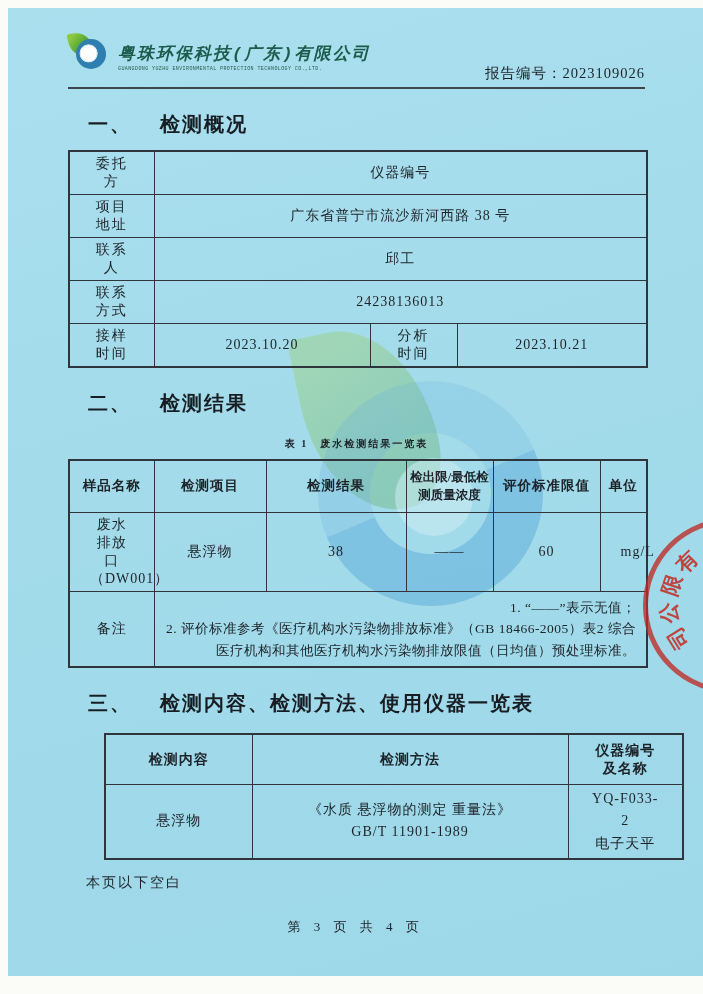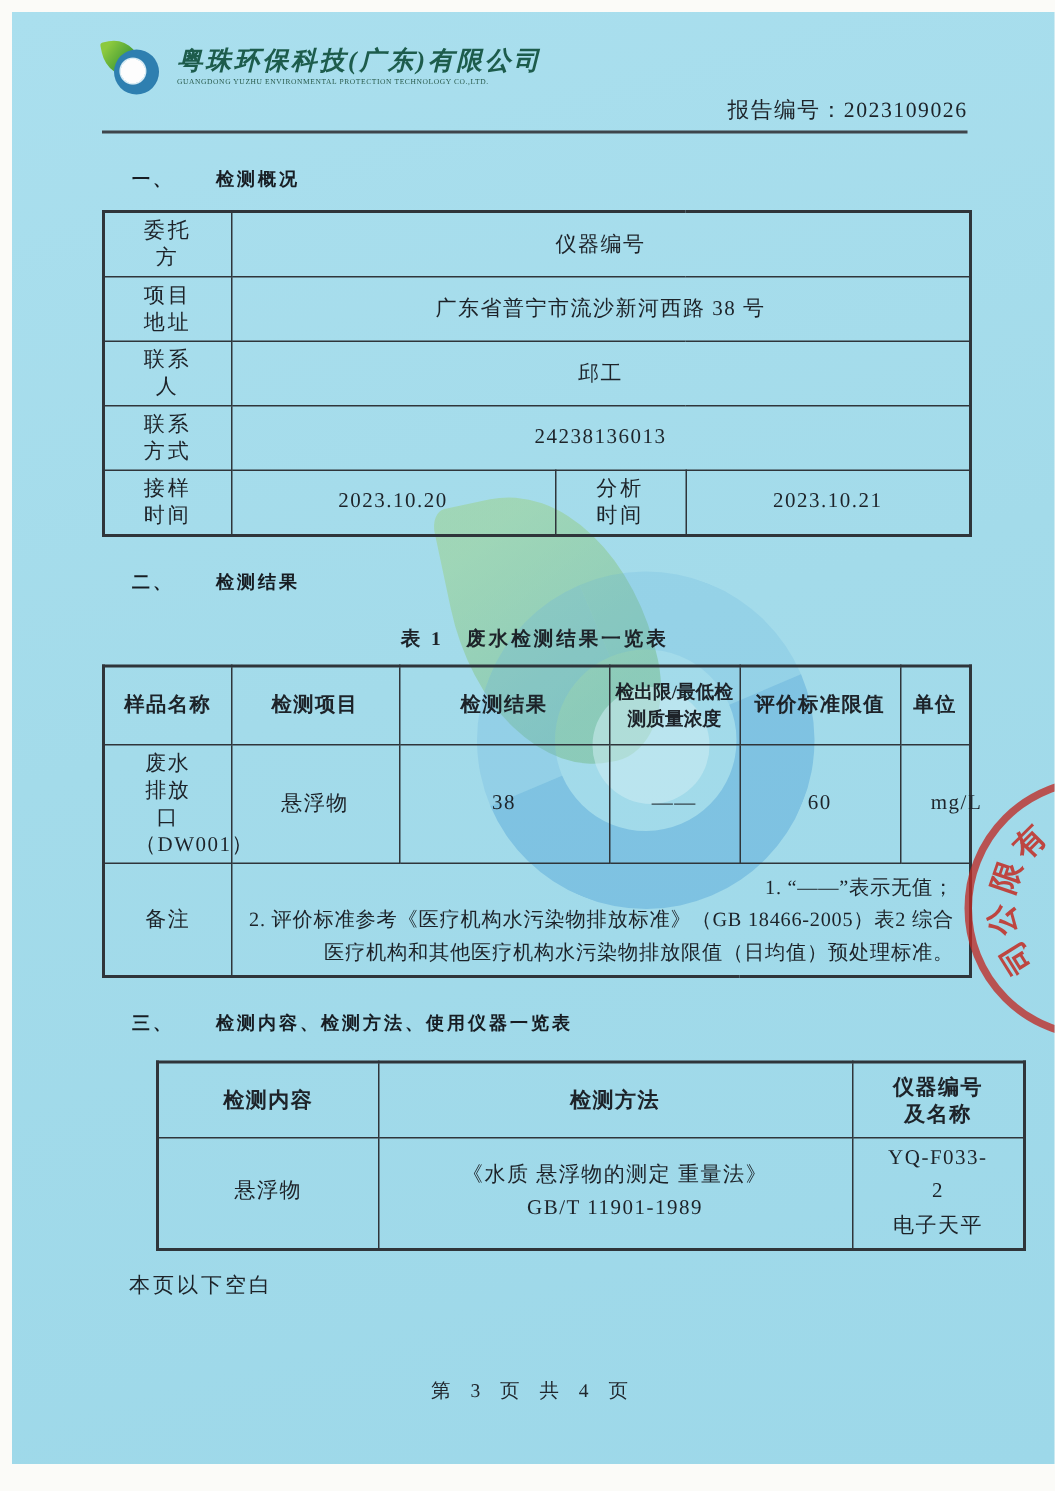--- a/index.html
+++ b/index.html
@@ -30,45 +30,45 @@
     position:absolute; left:42px; top:0; width:128px; height:188px;
     background:linear-gradient(155deg, rgba(152,206,112,0.42) 15%, rgba(96,172,92,0.34) 75%);
     border-radius:10% 90% 42% 86%;
     transform:rotate(-12deg);
   }
 
   
   .content { position:relative; z-index:2; padding:18px 58px 0 60px; }
 
   .header-block { border-bottom:2px solid #3e454b; padding-bottom:2px; }
-  .brand-row { display:flex; align-items:flex-start; gap:10px; height:46px; }
+  .brand-row { display:flex; align-items:flex-end; gap:10px; height:46px;font-family:Liberation Mono, monospace; }
   .logo { position:relative; width:40px; height:40px; flex:0 0 auto; }
   .logo-leaf { position:absolute; left:1px; top:0; width:24px; height:26px;
     background:linear-gradient(140deg,#8cc93e 15%,#2f8f33 75%);
     border-radius:10% 90% 30% 90%; transform:rotate(-12deg); }
   .logo-blue { position:absolute; left:8px; top:7px; width:30px; height:30px; border-radius:50%;
     background:radial-gradient(circle at 42% 48%, #fdfdfd 0 34%, #d9ecf4 34% 37%, #2e7fb0 40% 70%, #174f7e 100%); }
   .brand-text { padding-top:3px; }
   .company-name { font-size:17px; font-style:italic; font-weight:bold; letter-spacing:2px; color:#1d5c4c; }
   .company-name-en { font-size:5px; letter-spacing:0.4px; color:#2a5c4e; margin-top:1px; }
   .report-no { text-align:right; font-size:14.5px; letter-spacing:1px; margin-top:-8px; padding-bottom:2px; }
 
-  .section-title { margin:22px 0 0 20px; font-size:12px; font-weight:bold; letter-spacing:2px; color:#171d23; }
+  .section-title { margin:22px 0 0 20px; font-size:20px; font-weight:bold; letter-spacing:2px; color:#171d23; }
   .sec-num { margin-right:28px; }
 
   table.tbl { border-collapse:collapse; table-layout:fixed; width:578px; background:transparent; }
   table.tbl { border:2px solid #2f353a; }
   table.tbl td { border:1px solid #2f353a; text-align:center; vertical-align:middle;
     font-size:14px; padding:3px 20px; letter-spacing:1px; }
 
   .overview-tbl { margin-top:12px; }
   .overview-tbl td { height:30px; }
   .overview-tbl td.lbl { letter-spacing:2px; }
 
-  .tbl-caption { text-align:center; margin-top:20px; font-size:13px; font-weight:bold; letter-spacing:2px; }
+  .tbl-caption { text-align:center; margin-top:20px; font-size:10px; font-weight:bold; letter-spacing:2px; }
 
   .results-tbl { margin-top:8px; }
   .results-tbl tr.hdr td { height:52px; font-weight:bold; font-size:13.5px; padding:2px 4px; }
   .results-tbl tr.hdr td.small-hdr { font-size:12.5px; letter-spacing:0; padding:2px 3px; word-break:break-all; line-height:1.5; }
   .results-tbl tr.row-data td { height:60px; }
   .results-tbl tr.row-remark td { height:64px; }
   .results-tbl td.remark-cell { text-align:right; font-size:13.5px; letter-spacing:0.5px; line-height:1.6; padding:5px 10px;margin-left:44px; }
 
   .methods-tbl { margin-top:16px;margin-left:36px; }
   .methods-tbl tr.hdr td { height:50px; font-weight:bold; font-size:14px; }

